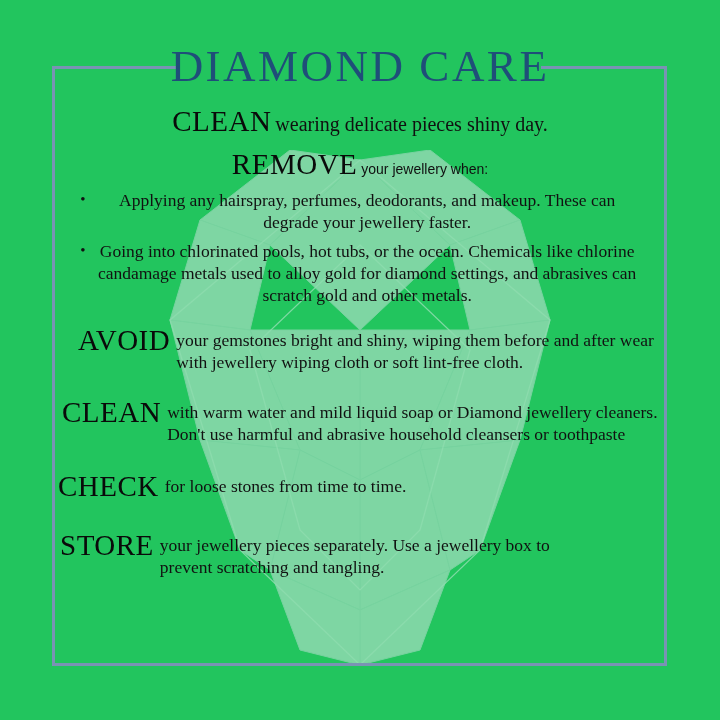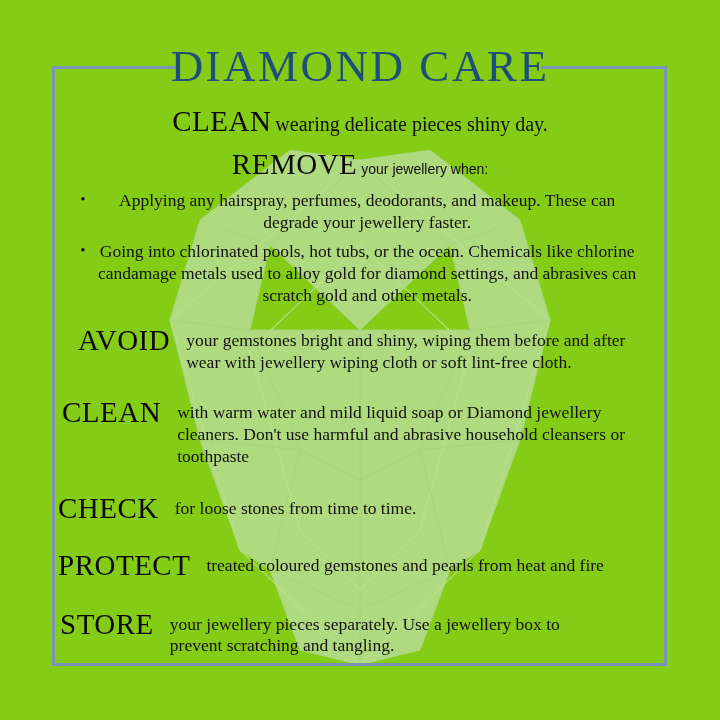--- a/index.html
+++ b/index.html
@@ -9,21 +9,21 @@
     height: 720px;
     background: #ffffff;
     font-family: "Liberation Serif", "DejaVu Serif", serif;
     overflow: hidden;
   }
 
   #poster {
     position: relative;
     width: 720px;
     height: 720px;
-    background: #84cc16;
+    background: #22c55e;
     overflow: hidden;
   }
 
   
   #watermark {
     position: absolute;
     left: 120px;
     top: 150px;
     width: 480px;
     height: 520px;
@@ -137,21 +137,21 @@
     letter-spacing: 0.5px;
     color: #0a0a0a;
     white-space: nowrap;
   }
   .kb-body {
     flex: 1 1 auto;
     font-family: "Liberation Serif", "DejaVu Serif", serif;
     font-size: 17.5px;
     line-height: 1.25;
     color: #111111;
-    margin-left: 16px;
+    margin-left: 6px;
     position: relative;
     top: -4px;
   }
 
   #kb-keep    { margin-top: 18px; padding-left: 20px; }
   #kb-keep .kb-body    { max-width: 500px; }
   #kb-clean   { margin-top: 18px; padding-left: 4px; }
   #kb-clean .kb-body   { max-width: 510px; }
   #kb-check   { margin-top: 20px; padding-left: 0px; }
   #kb-protect { margin-top: 24px; padding-left: 0px; }
@@ -228,24 +228,20 @@
     <div class="kb" id="kb-clean">
       <span class="kb-word">CLEAN</span>
       <span class="kb-body">with warm water and mild liquid soap or Diamond jewellery cleaners. Don't use harmful and abrasive household cleansers or toothpaste</span>
     </div>
 
     <div class="kb" id="kb-check">
       <span class="kb-word">CHECK</span>
       <span class="kb-body">for loose stones from time to time.</span>
     </div>
 
-    <div class="kb" id="kb-protect">
-      <span class="kb-word">PROTECT</span>
-      <span class="kb-body">treated coloured gemstones and pearls from heat and fire</span>
-    </div>
 
     <div class="kb" id="kb-store">
       <span class="kb-word">STORE</span>
       <span class="kb-body">your jewellery pieces separately. Use a jewellery box to prevent scratching and tangling.</span>
     </div>
 
   </div>
 </div>
 
 </body></html>

